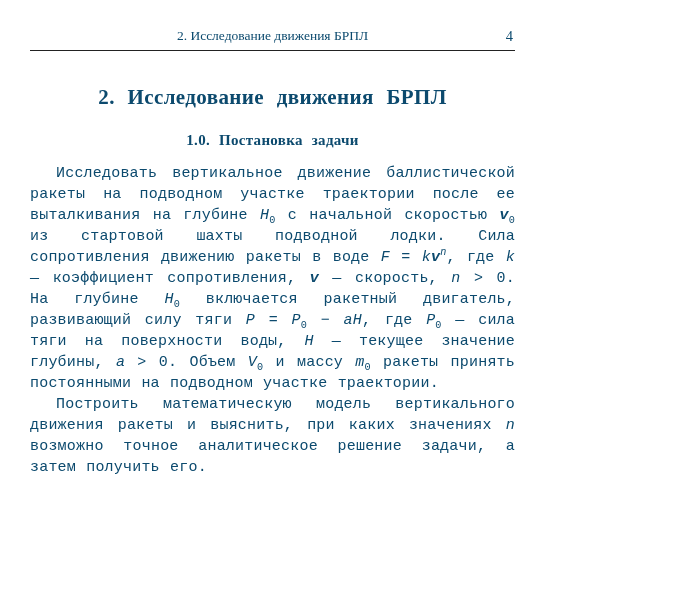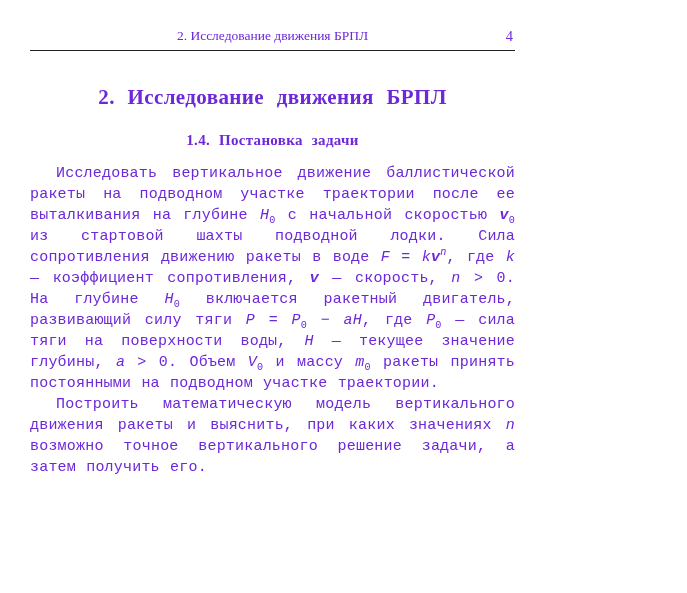--- a/index.html
+++ b/index.html
@@ -5,21 +5,21 @@
   html, body {
     margin: 0;
     padding: 0;
     background: #ffffff;
   }
   .page {
     position: relative;
     width: 545px;
     height: 593px;
     background: #ffffff;
-    color: #6d28d9;
+    color: #0c4a6e;
     font-family: "Liberation Serif", "DejaVu Serif", serif;
     overflow: hidden;
     box-sizing: border-box;
   }
   .running-head {
     position: relative;
     margin: 28px 30px 0 30px;
     padding-bottom: 6px;
     border-bottom: 1px solid #222222;
     text-align: center;
@@ -73,20 +73,20 @@
 
 <div class="page">
 
   <div class="running-head">
     <span>2. Исследование движения БРПЛ</span>
     <span class="pagenum">4</span>
   </div>
 
   <div class="section-title">2.  Исследование  движения  БРПЛ</div>
 
-  <div class="subsection-title">1.4.  Постановка  задачи</div>
+  <div class="subsection-title">1.0.  Постановка  задачи</div>
 
   <div class="body-text">
     <p class="body-par"><span>Исследовать вертикальное движение баллистической ракеты на подводном участке траектории после ее выталкивания на глубине </span><span class="it">H</span><sub>0</sub><span> с начальной скоростью </span><span class="it bf">v</span><sub>0</sub><span> из стартовой шахты подводной лодки. Сила сопротивления движению ракеты в воде </span><span class="it">F</span><span> = </span><span class="it">k</span><span class="it bf">v</span><sup class="it">n</sup><span>, где </span><span class="it">k</span><span> — коэффициент сопротивления, </span><span class="it bf">v</span><span> — скорость, </span><span class="it">n</span><span> &gt; 0. На глубине </span><span class="it">H</span><sub>0</sub><span> включается ракетный двигатель, развивающий силу тяги </span><span class="it">P</span><span> = </span><span class="it">P</span><sub>0</sub><span> − </span><span class="it">aH</span><span>, где </span><span class="it">P</span><sub>0</sub><span> — сила тяги на поверхности воды, </span><span class="it">H</span><span> — текущее значение глубины, </span><span class="it">a</span><span> &gt; 0. Объем </span><span class="it">V</span><sub>0</sub><span> и массу </span><span class="it">m</span><sub>0</sub><span> ракеты принять постоянными на подводном участке траектории.</span></p>
-    <p class="body-par"><span>Построить математическую модель вертикального движения ракеты и выяснить, при каких значениях </span><span class="it">n</span><span> возможно точное вертикального решение задачи, а затем получить его.</span></p>
+    <p class="body-par"><span>Построить математическую модель вертикального движения ракеты и выяснить, при каких значениях </span><span class="it">n</span><span> возможно точное аналитическое решение задачи, а затем получить его.</span></p>
   </div>
 
 </div>
 
 </body></html>

